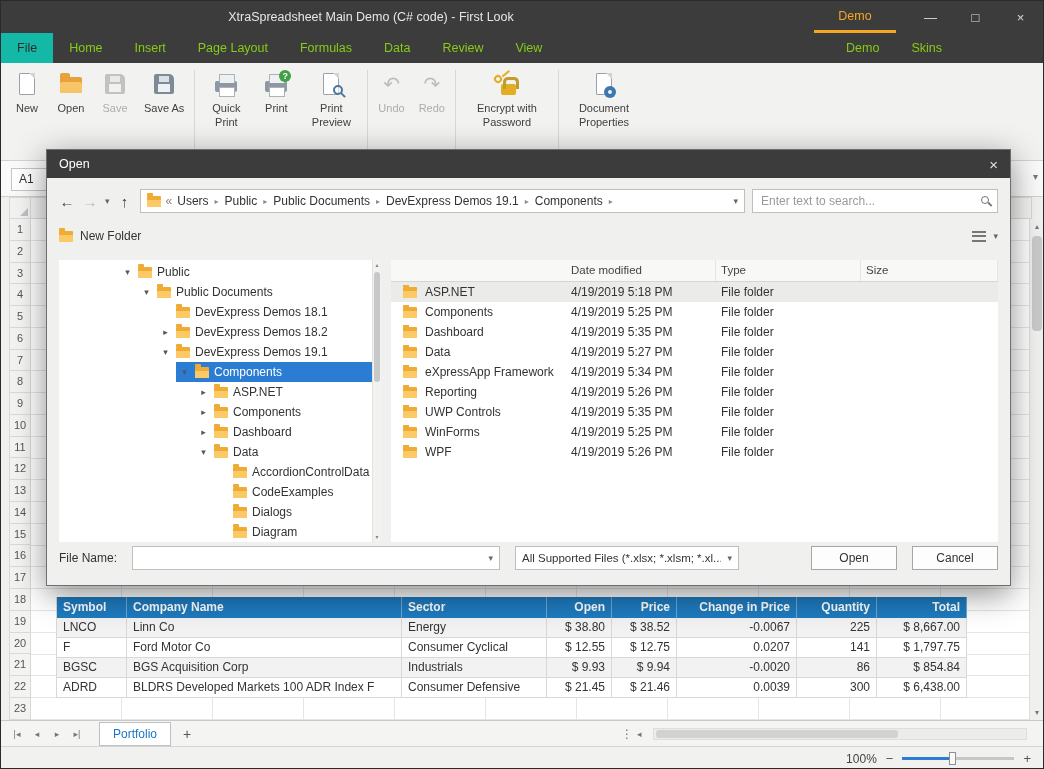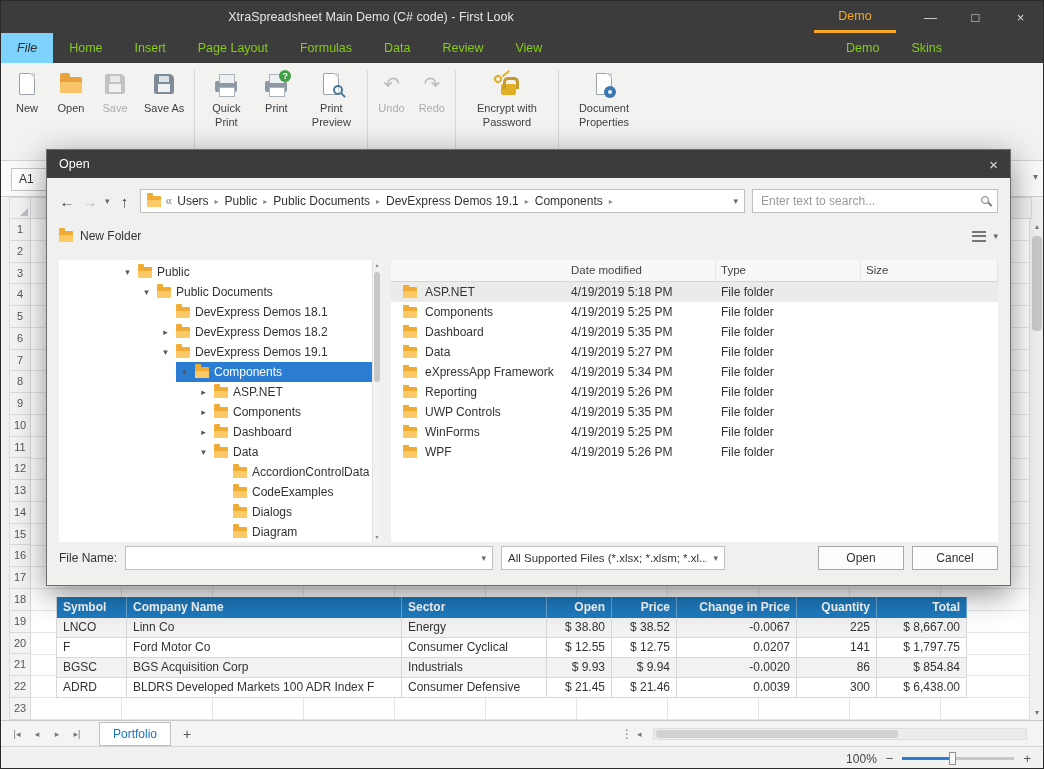--- a/index.html
+++ b/index.html
@@ -12,21 +12,21 @@
   .title-text { position:absolute; left:20px; top:0; width:700px; height:32px; line-height:32px; text-align:center; color:#e6e6e6; font-size:12.5px; }
   .accent-tab { position:absolute; left:813px; top:0; width:82px; height:32px; line-height:30px; text-align:center; color:#f5a623; font-size:12.5px; border-bottom:3px solid #f5a623; }
   .win-controls { position:absolute; right:0; top:0; height:32px; display:flex; }
   .win-btn { width:45px; height:32px; color:#dcdcdc; font-size:13px; display:flex; align-items:center; justify-content:center; }
 
   
   .tabrow { position:absolute; top:32px; left:0; right:0; height:30px; background:#3c3c3c; display:flex; align-items:stretch; }
   .tabs-left, .tabs-right { display:flex; align-items:stretch; }
   .tabs-right { margin-left:auto; margin-right:85px; }
   .tab { padding:0 16px; display:flex; align-items:center; color:#84cc16; font-size:12.5px; white-space:nowrap; }
-  .tab.active { background:#7dd3fc; color:#2d2d2d;font-style:italic; }
+  .tab.active { background:#14b8a6; color:#2d2d2d; }
 
   
   .ribbon { position:absolute; top:62px; left:0; right:0; height:98px; background:#f2f2f1; border-bottom:1px solid #d2d2d2; display:flex; align-items:flex-start; padding:5px 0 0 4px; }
   .rbtn { display:flex; flex-direction:column; align-items:center; padding:3px 7px 0 7px; color:#3f3f3f; }
   .rbtn .lbl { font-size:11px; line-height:1.25; text-align:center; max-width:70px; margin-top:3px; }
   .lblw42 { max-width:42px !important; } .lblw52 { max-width:52px !important; } .lblw82 { max-width:82px !important; } .lblw70 { max-width:70px !important; }
   .rbtn.disabled { color:#adadad; }
   .rbtn.disabled .ic { opacity:.45; filter:grayscale(1); }
   .rsep { width:1px; height:84px; background:#d8d8d7; margin:2px 3px 0 3px; flex:none; }
   .ic { position:relative; width:30px; height:28px; display:block; }
@@ -123,21 +123,21 @@
   .ts-thumb { position:absolute; left:1px; top:12px; width:6px; height:110px; background:#c8c8c8; border-radius:3px; }
   .flist { flex:1; margin-left:10px; background:#fff; display:flex; flex-direction:column; overflow:hidden; }
   .flist-header { display:flex; height:22px; border-bottom:1px solid #d6d6d6; background:#f8f8f7; font-size:11.5px; color:#444; }
   .flist-header > span { line-height:21px; border-right:1px solid #e6e6e6; padding-left:5px; white-space:nowrap; overflow:hidden; }
   .fc-name { width:175px; flex:none; } .fc-date { width:150px; flex:none; } .fc-type { width:145px; flex:none; } .fc-size { flex:1; }
   .flist-header .fc-name { padding-left:36px;margin-top:20px; }
   .frow { display:flex; height:20px; align-items:center; font-size:12px; color:#333; }
   .frow.sel { background:#ebebea; }
   .fcell { white-space:nowrap; overflow:hidden; padding-left:5px; }
   .fcell.fc-name { display:flex; align-items:center; gap:8px; padding-left:12px; }
-  .dlg-footer { position:absolute; left:12px; right:12px; bottom:14px; height:26px; display:flex; align-items:center; gap:8px; font-size:12px; color:#333; }
+  .dlg-footer { position:absolute; left:12px; right:12px; bottom:14px; height:26px; display:flex; align-items:center; gap:15px; font-size:12px; color:#333; }
   .combo { height:24px; background:#fff; border:1px solid #bfbfbf; display:flex; align-items:center; padding:0 6px; gap:6px; overflow:hidden; }
   .combo-val { flex:1; white-space:nowrap; overflow:hidden; font-size:11.5px; color:#333; }
   .combo-caret { font-size:9px; color:#666; flex:none; }
   .fn-combo { width:368px; } .ft-combo { width:224px; }
   .fspacer { flex:1; }
   .btn { width:86px; height:24px; background:#fdfdfd; border:1px solid #a6a6a6; font-size:12px; color:#333; font-family:inherit; }
 
   
   .sheetbar { position:absolute; left:0; right:0; top:719px; height:26px; background:#f4f4f3; border-top:1px solid #c9c9c9; display:flex; align-items:center; padding-left:8px; font-size:12px; }
   .snav { display:flex; gap:4px; }

